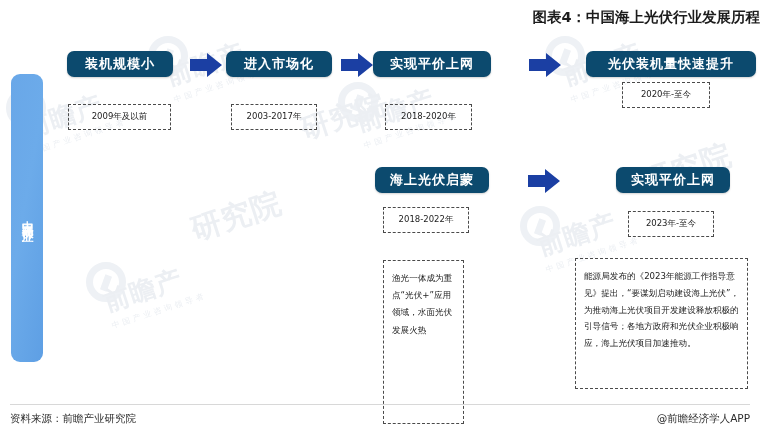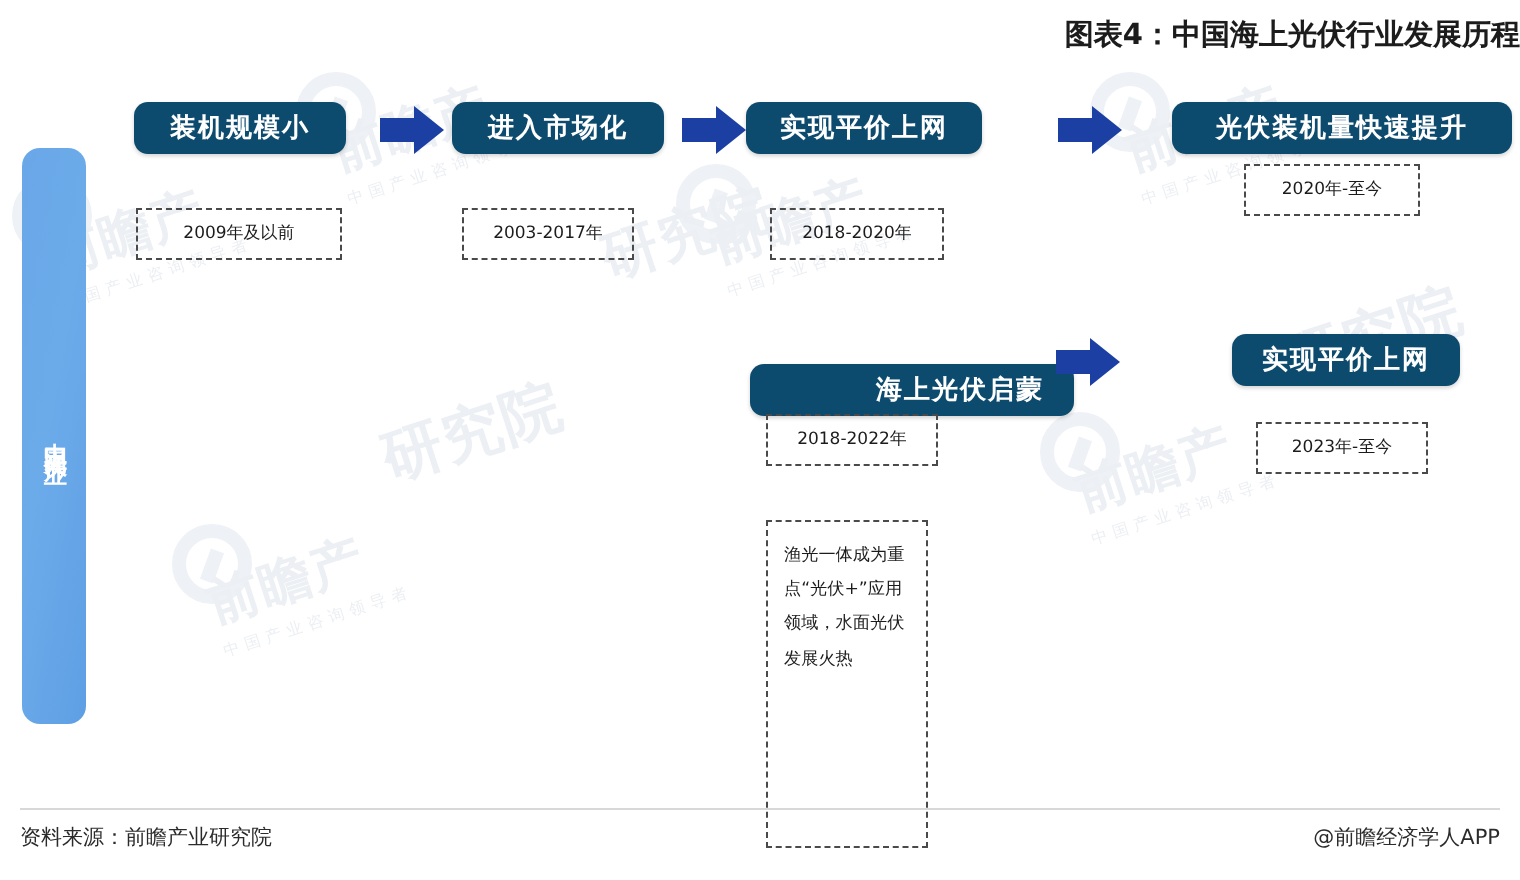--- a/index.html
+++ b/index.html
@@ -237,30 +237,31 @@
   </svg>
   <svg class="arrow" style="left:528px; top:52px;" width="34" height="26" viewBox="0 0 34 26">
     <polygon points="1,7 18,7 18,1 33,13 18,25 18,19 1,19" fill="#1b3fa3"></polygon>
   </svg>
 
   <div class="year-chip" style="left:68px;  top:104px; width:101px;text-align:right;">2009年及以前</div>
   <div class="year-chip" style="left:231px; top:104px; width:84px;">2003-2017年</div>
   <div class="year-chip" style="left:385px; top:104px; width:85px;">2018-2020年</div>
   <div class="year-chip" style="left:622px; top:82px;  width:86px;text-align:right;">2020年-至今</div>
 
-  <div class="stage-box" style="left:375px; top:182px; width:114px;padding-left:48px;">海上光伏启蒙</div>
+  <div class="stage-box" style="left:375px; top:167px; width:114px;">海上光伏启蒙</div>
   <div class="stage-box" style="left:616px; top:167px; width:114px;">实现平价上网</div>
 
   <svg class="arrow" style="left:527px; top:168px;" width="34" height="26" viewBox="0 0 34 26">
     <polygon points="1,7 18,7 18,1 33,13 18,25 18,19 1,19" fill="#1b3fa3"></polygon>
   </svg>
 
   <div class="year-chip" style="left:383px; top:207px; width:84px;">2018-2022年</div>
   <div class="year-chip" style="left:628px; top:211px; width:84px;">2023年-至今</div>
 
   <div class="note-box narrow" style="left:383px; top:260px; width:81px; height:164px;">渔光一体成为重点“光伏+”应用领域，水面光伏发展火热</div>
 
+  <div class="note-box wide" style="left:575px; top:258px; width:173px; height:131px;">能源局发布的《2023年能源工作指导意见》提出，“要谋划启动建设海上光伏”，为推动海上光伏项目开发建设释放积极的引导信号；各地方政府和光伏企业积极响应，海上光伏项目加速推动。</div>
 
   <div id="footer-line"></div>
   <div id="source-text">资料来源：前瞻产业研究院</div>
   <div id="brand-text">@前瞻经济学人APP</div>
 
 </div>
 
 </body></html>

